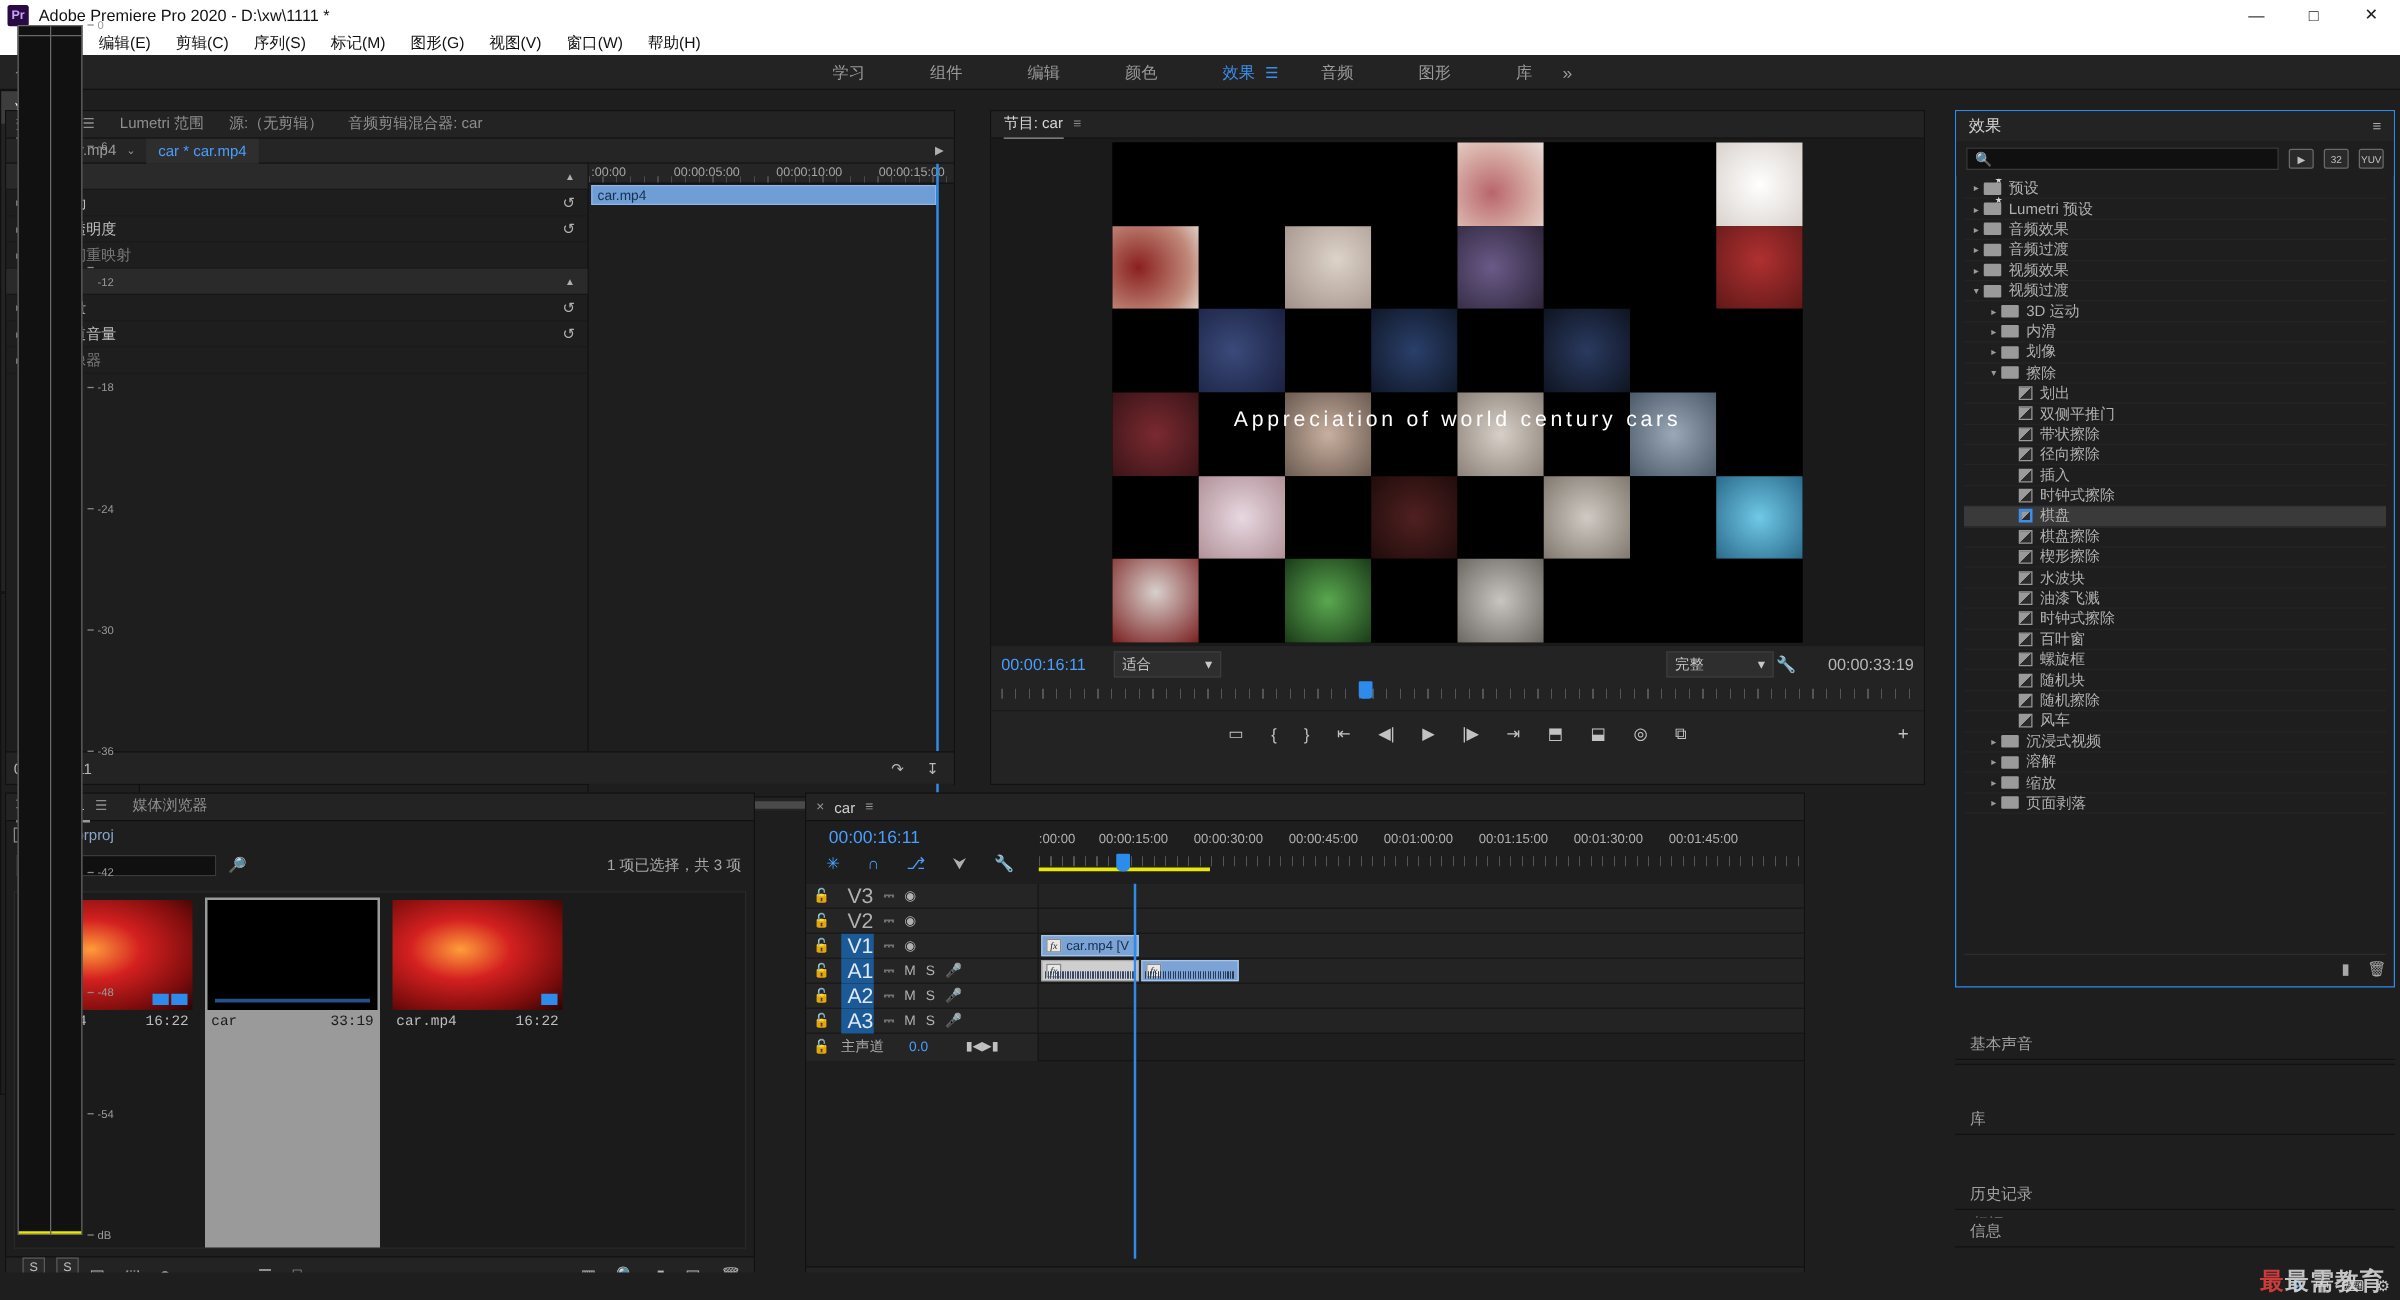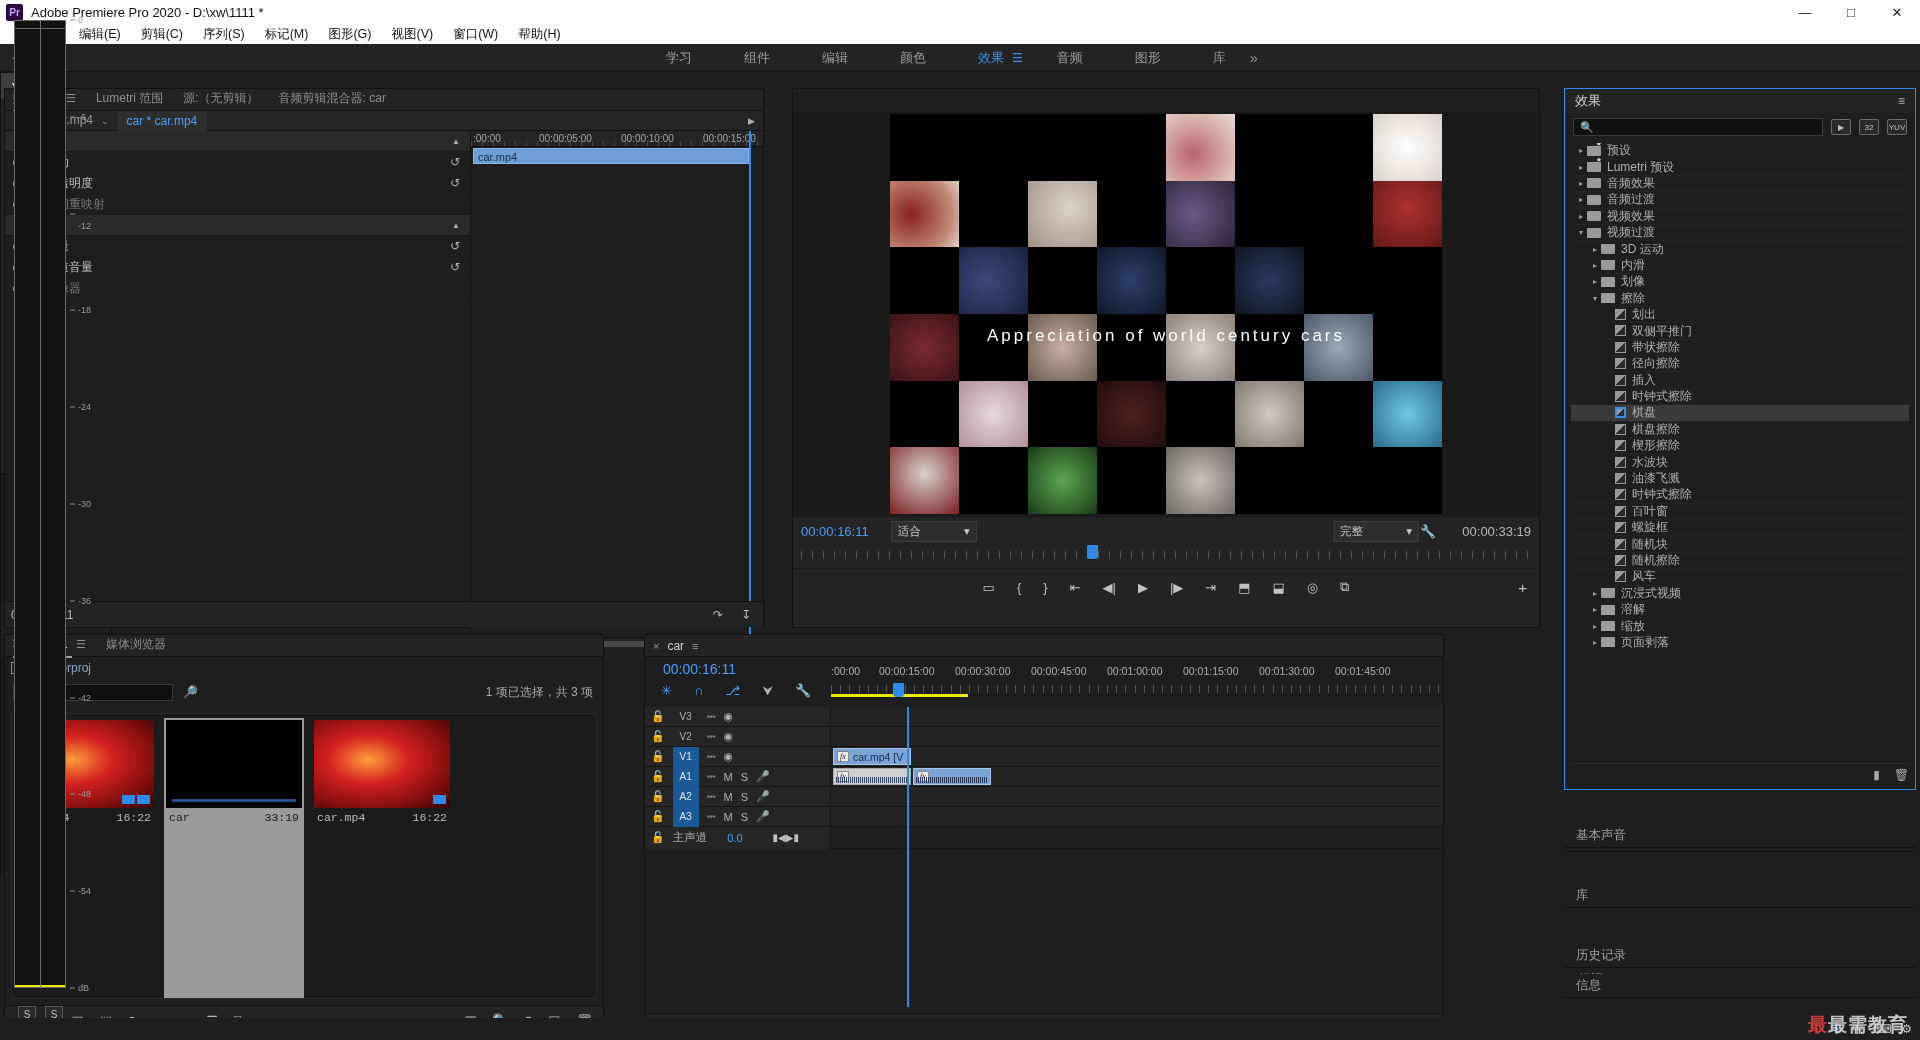--- a/index.html
+++ b/index.html
@@ -155,21 +155,21 @@
   .tl-ruler-labels{ position:absolute; left:0; right:0; top:-18px; height:16px; font-size:10.5px; color:#b0b0b0;}
   .tl-ruler-ticks { position:absolute; left:0; right:0; top:2px; height:8px;
       background-image:repeating-linear-gradient(to right,#555 0 1px,transparent 1px 9.2px);}
   .tl-workarea { position:absolute; left:0; width:137px; top:11px; height:3px; background:#e8e800;}
   .tl-ph-head { position:absolute; top:0px; width:11px; height:14px; background:#2d8ceb; border-radius:1px 1px 4px 4px;}
   .tl-tracks { position:absolute; left:0; right:0; top:72px; bottom:28px; background:#1e1e1e;}
   .trk { display:flex; height:20px; border-bottom:1px solid #141414; position:relative;}
   .trk.video { height:20px;} .trk.a1 { height:20px;}
   .trk-head { width:186px; background:#252525; display:flex; align-items:center; gap:8px; padding-left:6px; border-right:1px solid #141414; flex:none;}
   .lock { color:#9a9a9a; font-size:11px;}
-  .tname { width:26px; text-align:center; font-size:10px; color:#b0b0b0;}
+  .tname { width:26px; text-align:right; font-size:17px; color:#b0b0b0;}
   .tname.on { background:#1b5a96; color:#dfe9f5; line-height:20px; height:20px;}
   .tico { color:#b0b0b0; font-size:11px;}
   .trk-body { flex:1; position:relative; background:#232323;}
   .clip-v { position:absolute; top:1px; height:17px; background:#7ba3d6; border:1px solid #a8c6e8; color:#16304d; font-size:10.5px;
             display:flex; align-items:center; gap:4px; padding-left:3px; overflow:hidden;}
   .clip-a { position:absolute; top:1px; height:17px; background:#cfcfcf; border:1px solid #a8a8a8; overflow:hidden;}
   .clip-a.blue { background:#7ba3d6; border-color:#a8c6e8;}
   .fxbadge { width:12px; height:11px; background:#e8e8e8; border:1px solid #888; color:#222; font-size:8px; font-style:italic;
              display:flex; align-items:center; justify-content:center; font-family:"Liberation Serif",serif; flex:none;}
   .tl-ph-line { position:absolute; top:0; bottom:0; width:1.5px; background:#2d8ceb; z-index:20;}
@@ -326,20 +326,26 @@
     </div>
 
     <div class="ec-footer">
       <span class="ec-tc">00:00:16:11</span>
       <span style="position:absolute; right:40px; color:#b8b8b8;">↷</span>
       <span style="position:absolute; right:12px; color:#b8b8b8;">↧</span>
     </div>
   </div>
 
   <div class="panel" id="programMonitor">
+    <div class="pm-tabs">
+      <span class="ptab active">
+        <span>节目: car</span>
+        <span class="ham">≡</span>
+      </span>
+    </div>
 
     <div class="pm-video">
       <div class="checker">
 
         <div class="ck black"></div>
         <div class="ck black"></div>
         <div class="ck black"></div>
         <div class="ck black"></div>
         <div class="ck" style="background:radial-gradient(circle at 40% 60%,#b9656a,#d8b0a8 60%,#e8dcd8)"></div>
         <div class="ck black"></div>

